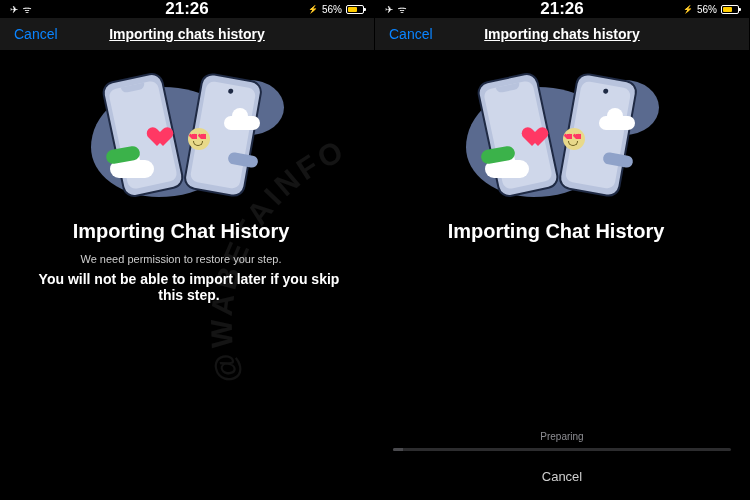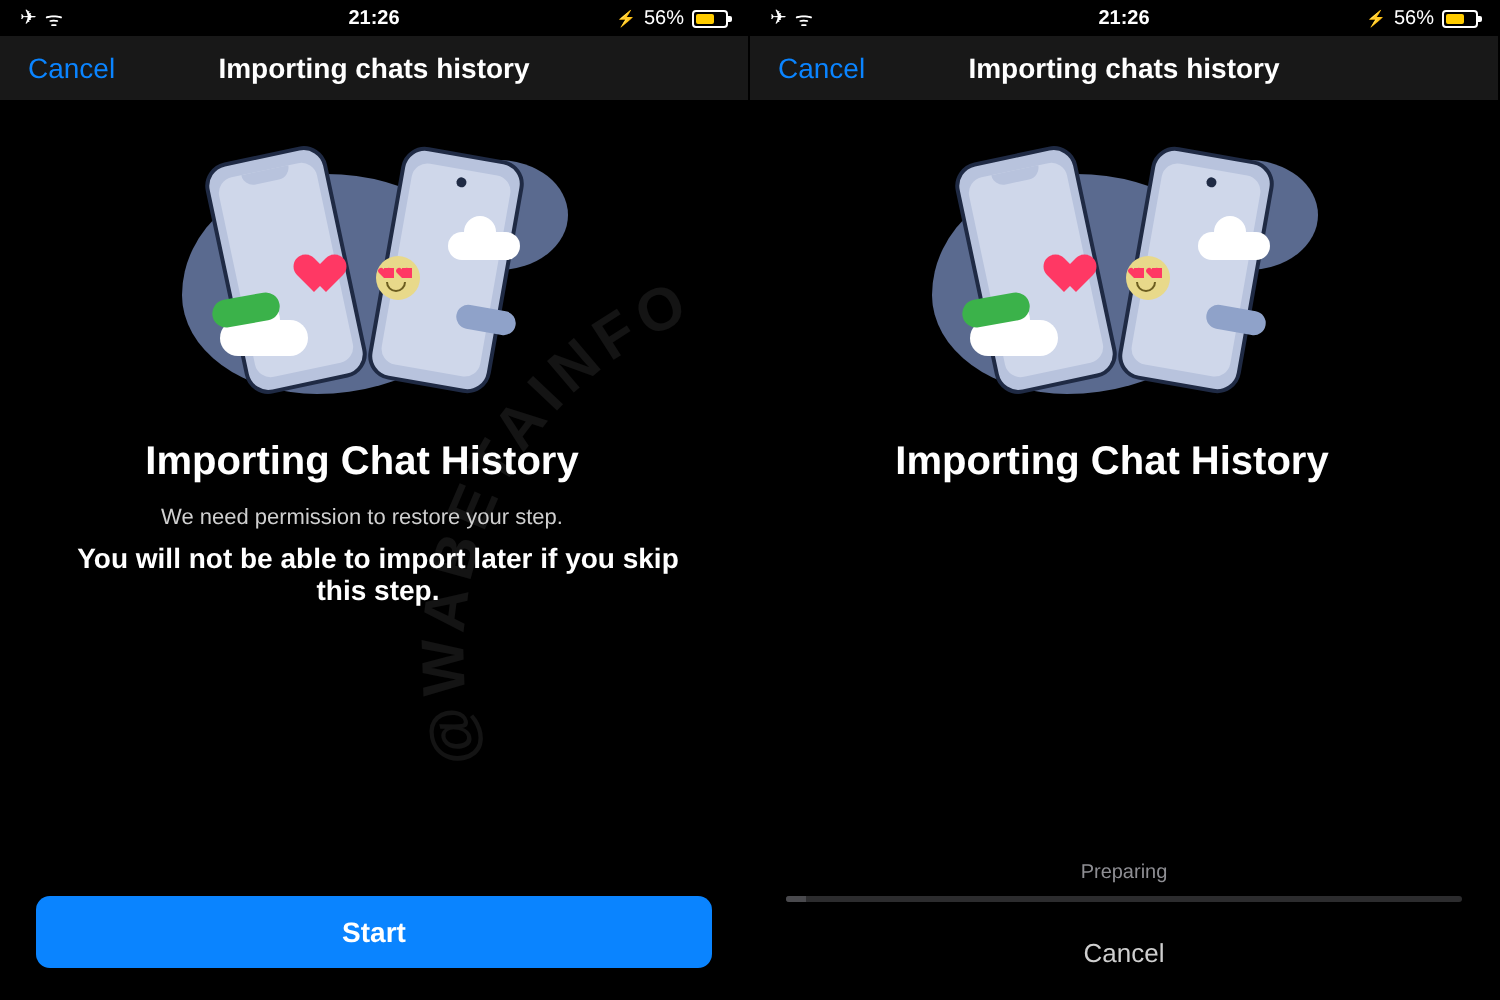--- a/index.html
+++ b/index.html
@@ -4,31 +4,31 @@
 <style>
   * { margin:0; padding:0; box-sizing:border-box; }
   html,body { width:750px; height:500px; background:#1a1a1a; font-family:-apple-system,"Helvetica Neue",Arial,sans-serif; overflow:hidden; }
   .wrap { display:flex; width:750px; height:500px; }
   .screen { position:relative; width:50%; height:100%; background:#000; border-right:1px solid #000; display:flex; flex-direction:column; }
   .screen:last-child { border-right:none; }
 
   
   .statusbar { height:18px; display:flex; align-items:center; justify-content:space-between; padding:0 10px; font-size:10px; color:#fff; }
   .sb-left,.sb-right { display:flex; align-items:center; gap:4px; }
-  .sb-center { position:absolute; left:50%; transform:translateX(-50%); font-size:10px; font-weight:600; }
+  .sb-center { position:absolute; left:50%; transform:translateX(-50%); font-size:17px; font-weight:600; }
   .plane-icon,.wifi-icon { display:inline-block; }
   .battery-shell { width:18px; height:9px; border:1px solid #fff; border-radius:2px; position:relative; }
   .battery-shell:after { content:""; position:absolute; right:-3px; top:2px; width:2px; height:3px; background:#fff; border-radius:0 1px 1px 0; }
   .battery-fill { position:absolute; left:1px; top:1px; bottom:1px; width:55%; background:#ffcc00; border-radius:1px; }
   .bolt { font-size:8px; }
 
   
   .navbar { height:32px; background:#181818; display:flex; align-items:center; position:relative; }
   .nav-cancel { color:#0a84ff; font-size:14px; padding-left:14px; cursor:pointer; }
-  .nav-title { position:absolute; left:50%; transform:translateX(-50%); color:#fff; font-size:14px; font-weight:600; white-space:nowrap; }
+  .nav-title { position:absolute; left:50%; transform:translateX(-50%); color:#fff; font-size:14px; font-weight:600; white-space:nowrap;text-decoration:underline; }
 
   
   .content { flex:1; display:flex; flex-direction:column; align-items:center; padding:18px 24px 0 12px; color:#fff; position:relative; }
   .hero { width:210px; height:130px; position:relative; margin-top:4px; }
   .heading { margin-top:18px; font-size:20px; font-weight:700; text-align:center; }
   .sub1 { margin-top:10px; font-size:11px; color:#cfcfcf; text-align:center; }
   .sub2 { margin-top:6px; font-size:14px; font-weight:700; color:#fff; text-align:center;margin-left:16px; }
 
   
   .footer { position:absolute; bottom:16px; left:0; right:0; display:flex; flex-direction:column; align-items:center; padding:0 18px; }
@@ -115,23 +115,20 @@
         <div class="heart"></div>
         <div class="emoji">
             <span class="eye e1"></span>
             <span class="eye e2"></span>
             <span class="mouth"></span>
           </div>
       </div>
       <div class="heading">Importing Chat History</div>
       <div class="sub1">We need permission to restore your step.</div>
       <div class="sub2">You will not be able to import later if you skip this step.</div>
-      <div class="footer">
-        <button class="start-btn">Start</button>
-      </div>
     </div>
   </div>
 
   <div class="screen">
     <div class="statusbar">
       <div class="sb-left">
         <span class="plane-icon">✈</span>
         <span class="wifi-icon">ᯤ</span>
       </div>
       <div class="sb-center">21:26</div>

